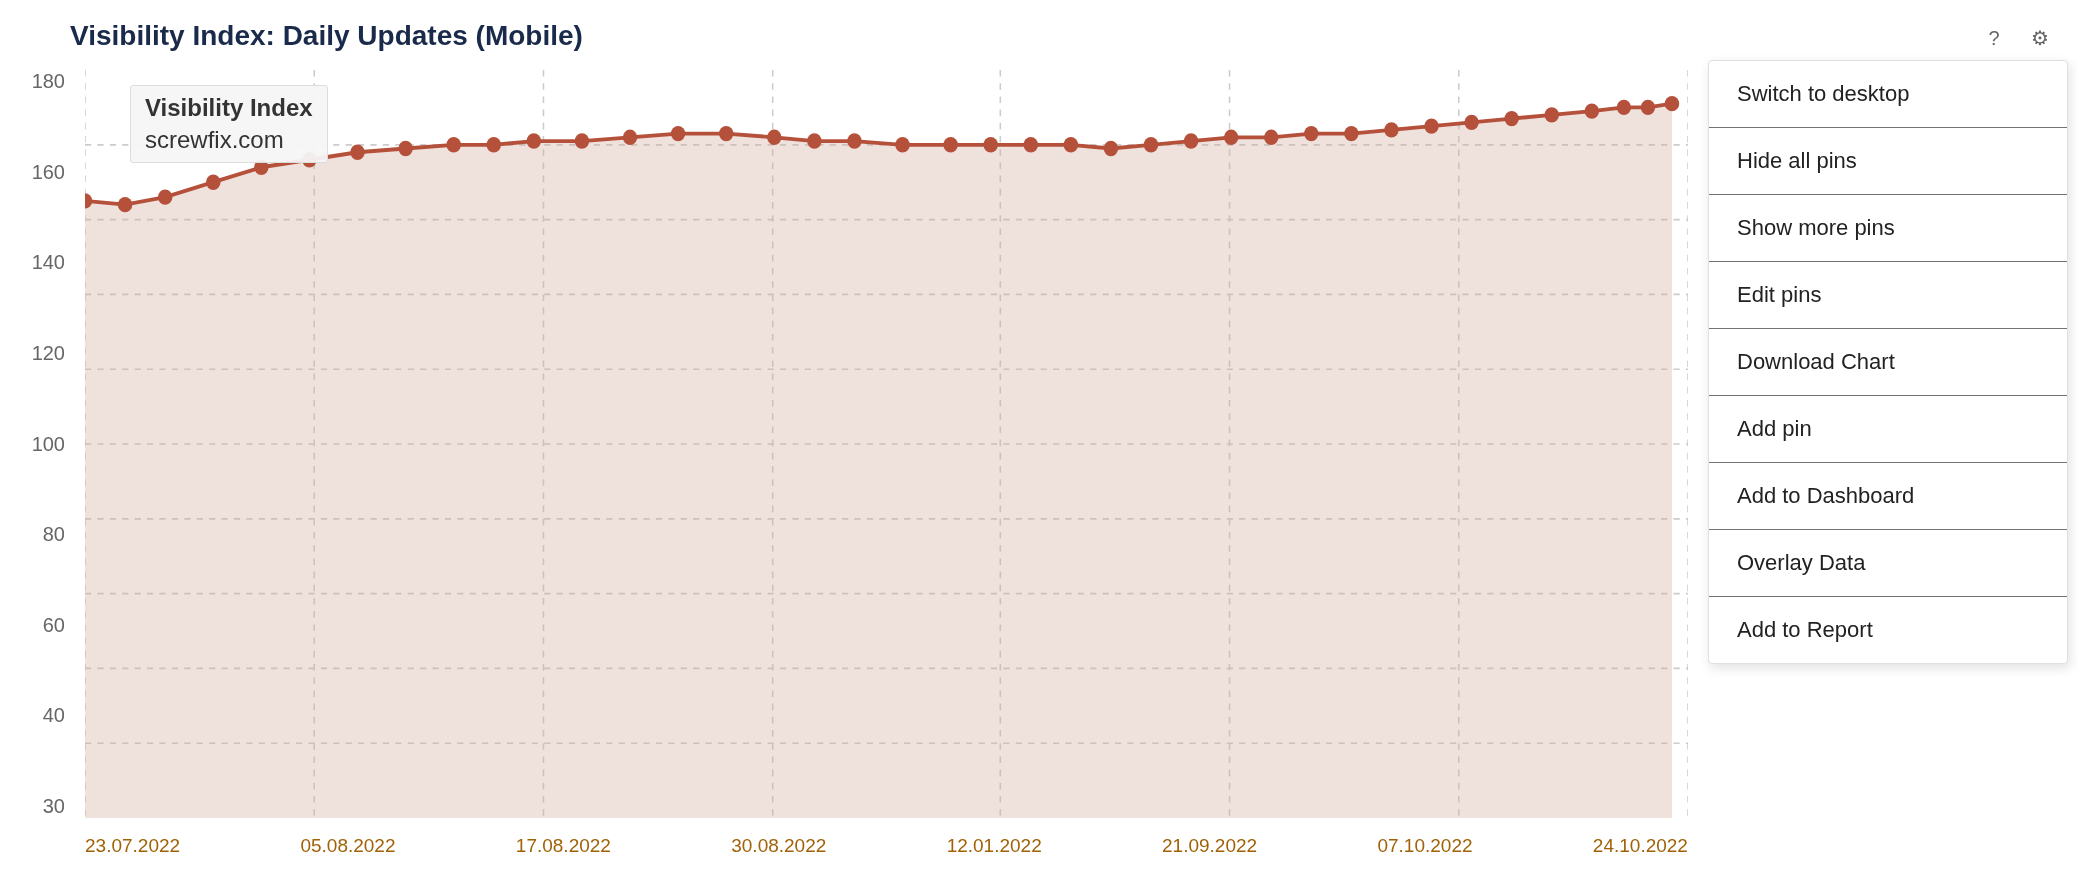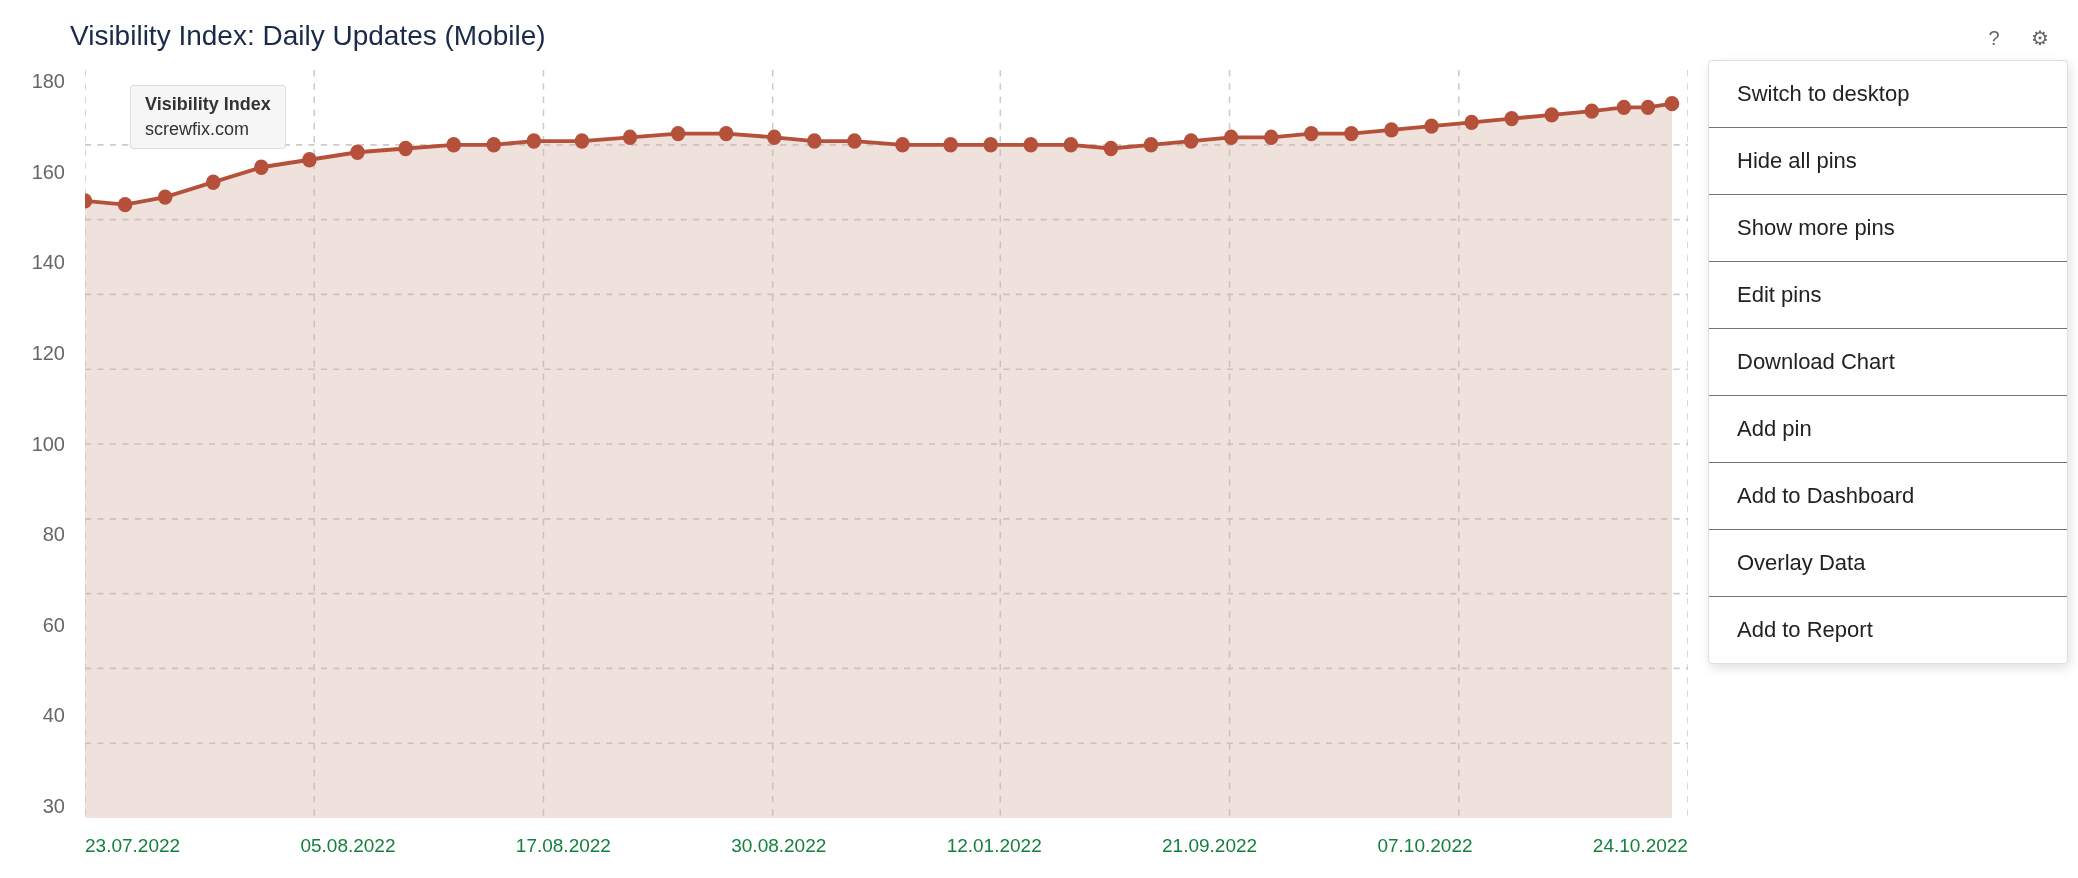--- a/index.html
+++ b/index.html
@@ -14,21 +14,21 @@
 
     .chart-container {
       position: relative;
       width: 100%;
       height: 100%;
       padding: 20px 30px 60px 70px;
     }
 
     .chart-title {
       font-size: 28px;
-      font-weight: normal;
+      font-weight: bold;
       color: #1a2a4a;
       margin-bottom: 10px;
     }
 
     .top-right-icons {
       position: absolute;
       top: 20px;
       right: 20px;
       display: flex;
       gap: 10px;
@@ -48,21 +48,21 @@
       background: none;
     }
 
     .y-label {
       font-size: 20px;
       color: #666;
     }
 
     .x-label {
       font-size: 19px;
-      color: #15803d;
+      color: #a16207;
     }
 
     
     .context-menu {
       position: absolute;
       top: 60px;
       right: 10px;
       width: 360px;
       background: #fff;
       border: 1px solid #e0e0e0;
@@ -84,21 +84,21 @@
       border-bottom: none;
     }
 
     
     .tooltip {
       position: absolute;
       background: rgba(245, 245, 245, 0.95);
       border: 1px solid #ddd;
       border-radius: 3px;
       padding: 8px 14px;
-      font-size: 18px;
+      font-size: 24px;
       color: #333;
       pointer-events: none;
       z-index: 50;
     }
 
     .tooltip-title {
       font-weight: bold;
       margin-bottom: 4px;
     }
   </style>

